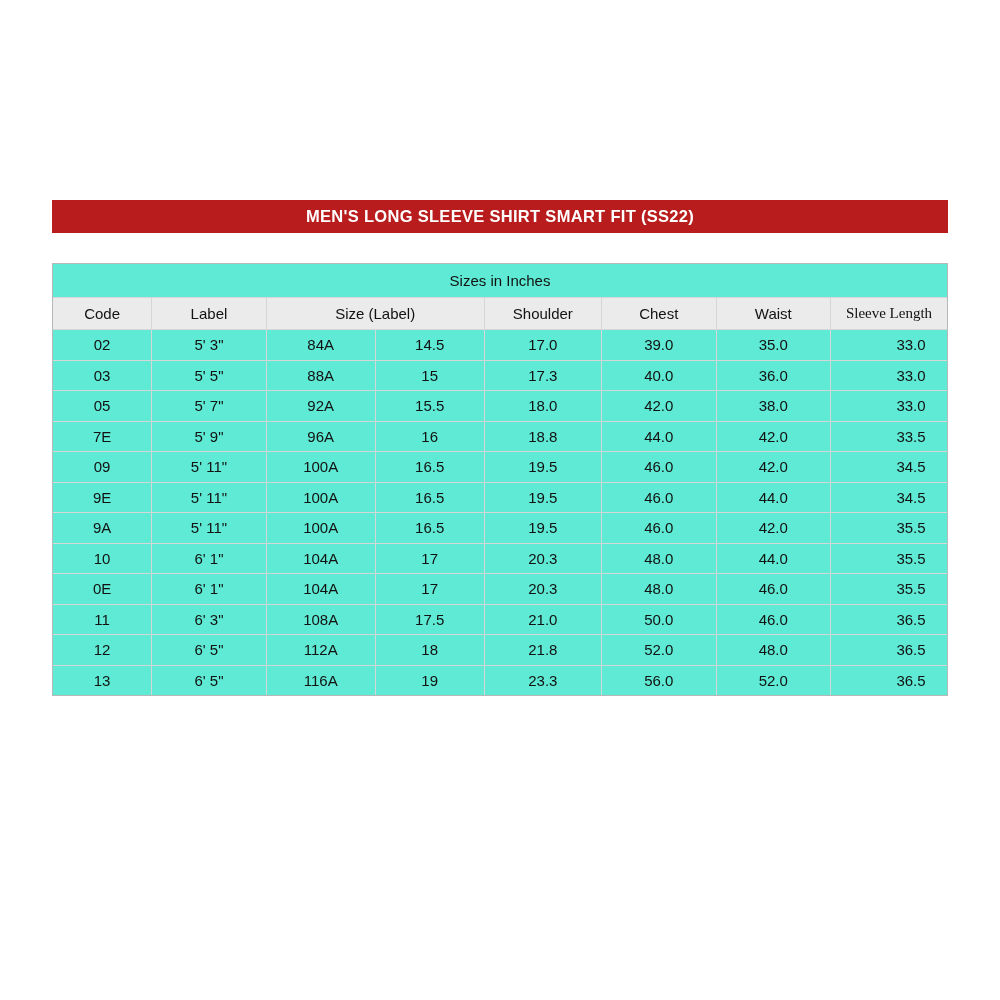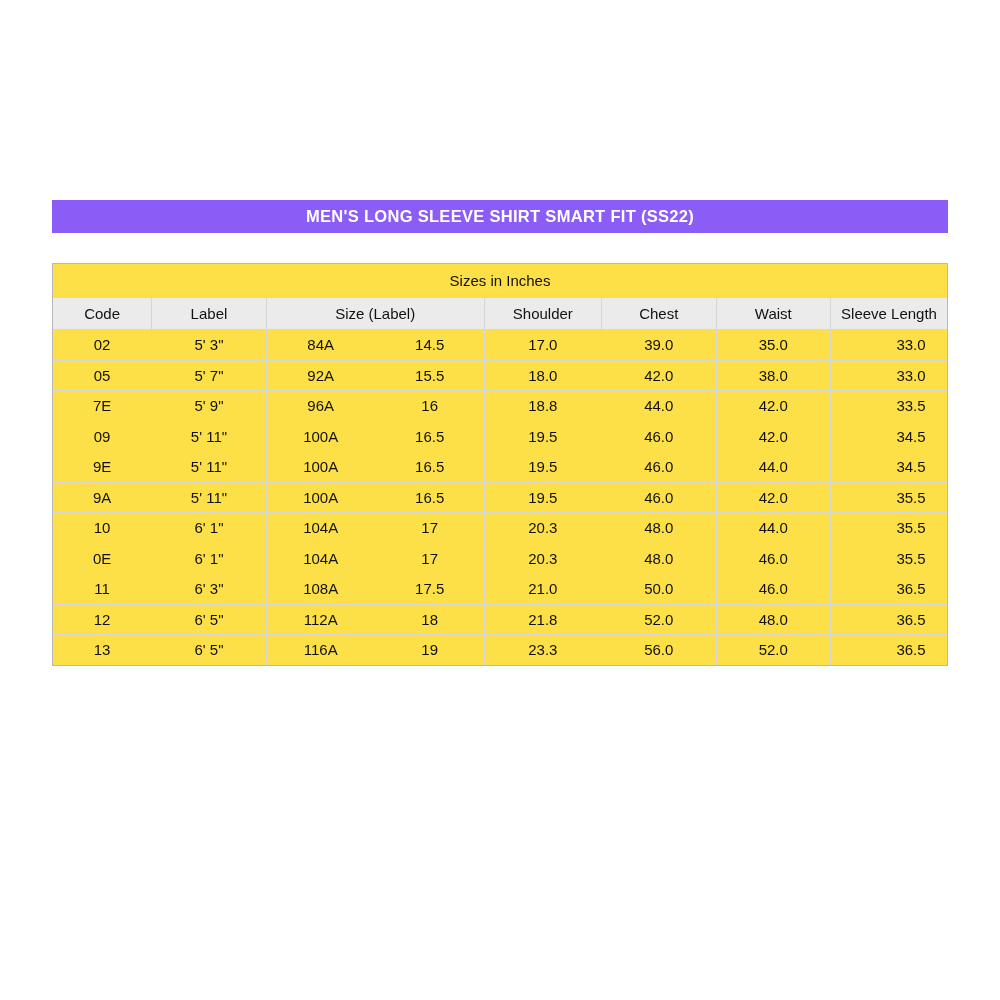--- a/index.html
+++ b/index.html
@@ -17,34 +17,34 @@
     background: #ffffff;
     overflow: hidden;
   }
   .chart-wrap {
     position: absolute;
     left: 52px;
     top: 200px;
     width: 896px;
   }
   .title-bar {
-    background: #8b5cf6;
+    background: #b91c1c;
     color: #ffffff;
     height: 33px;
     display: flex;
     align-items: center;
     justify-content: center;
     font-size: 16.5px;
     font-weight: bold;
     letter-spacing: 0.3px;
   }
   .table-block {
     margin-top: 30px;
     border: 1px solid #b8b8b8;
-    background: #fde047;
+    background: #5eead4;
   }
   table.size-table {
     border-collapse: collapse;
     width: 100%;
     table-layout: fixed;
   }
   table.size-table td, table.size-table th {
     border: 1px solid #d6d6d6;
     font-size: 15px;
     color: #121212;
@@ -63,21 +63,21 @@
   }
   tr.header-row th {
     background: #ebebeb;
     font-size: 15px;
     color: #121212;
     height: 31px;
     border-top: 1px solid #d6d6d6;
     border-bottom: 1px solid #d6d6d6;
   }
   tr.header-row th.first-col { border-left: none; margin-left: 24px; }
-  tr.header-row th.last-col { border-right: none; }
+  tr.header-row th.last-col { border-right: none; font-family: Liberation Serif, serif; }
   tr.data-row td.first-col { border-left: none; }
   tr.data-row td.last-col { border-right: none; padding-left: 44px; }
   tr.data-row:last-child td { border-bottom: none; }
   .col-code     { width: 10.6%; }
   .col-height   { width: 12.3%; }
   .col-sizelab  { width: 11.7%; }
   .col-sizenum  { width: 11.7%; }
   .col-shoulder { width: 12.6%; }
   .col-chest    { width: 12.3%; }
   .col-waist    { width: 12.3%; }
@@ -122,20 +122,30 @@
               <td class="first-col">02</td>
               <td>5' 3"</td>
               <td>84A</td>
               <td>14.5</td>
               <td>17.0</td>
               <td>39.0</td>
               <td>35.0</td>
               <td class="last-col">33.0</td>
             </tr>
             <tr class="data-row">
+              <td class="first-col">03</td>
+              <td>5' 5"</td>
+              <td>88A</td>
+              <td>15</td>
+              <td>17.3</td>
+              <td>40.0</td>
+              <td>36.0</td>
+              <td class="last-col">33.0</td>
+            </tr>
+            <tr class="data-row">
               <td class="first-col">05</td>
               <td>5' 7"</td>
               <td>92A</td>
               <td>15.5</td>
               <td>18.0</td>
               <td>42.0</td>
               <td>38.0</td>
               <td class="last-col">33.0</td>
             </tr>
             <tr class="data-row">

